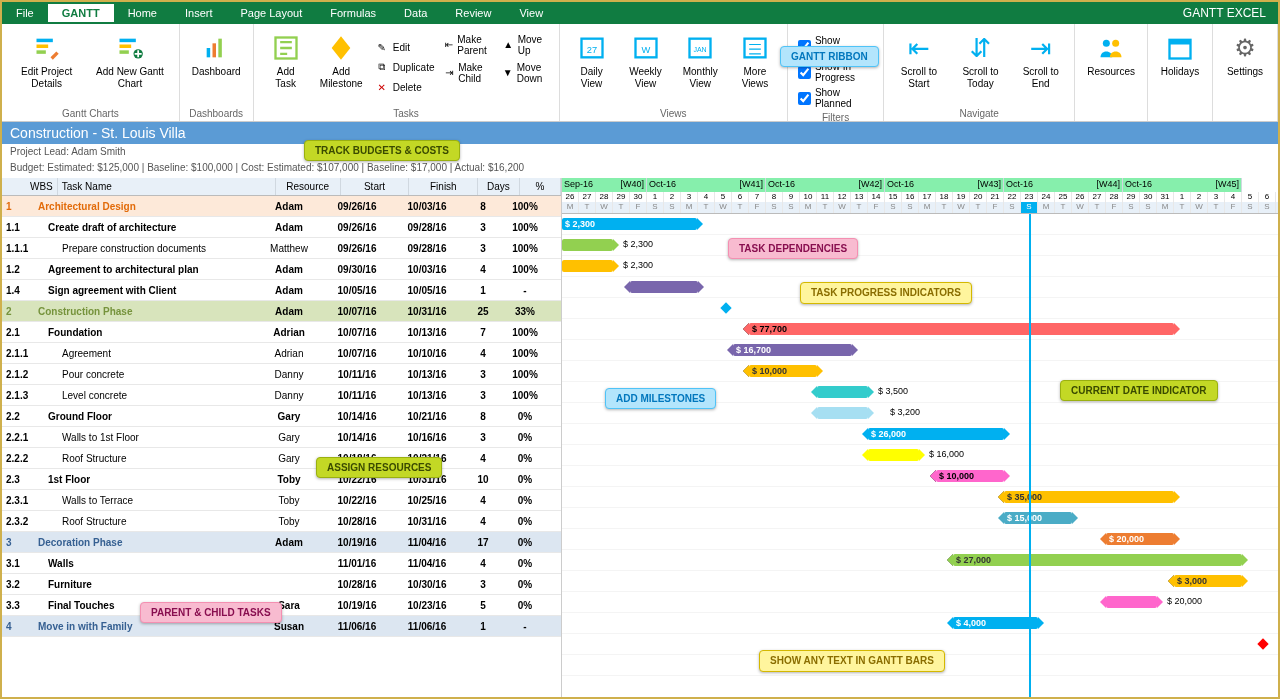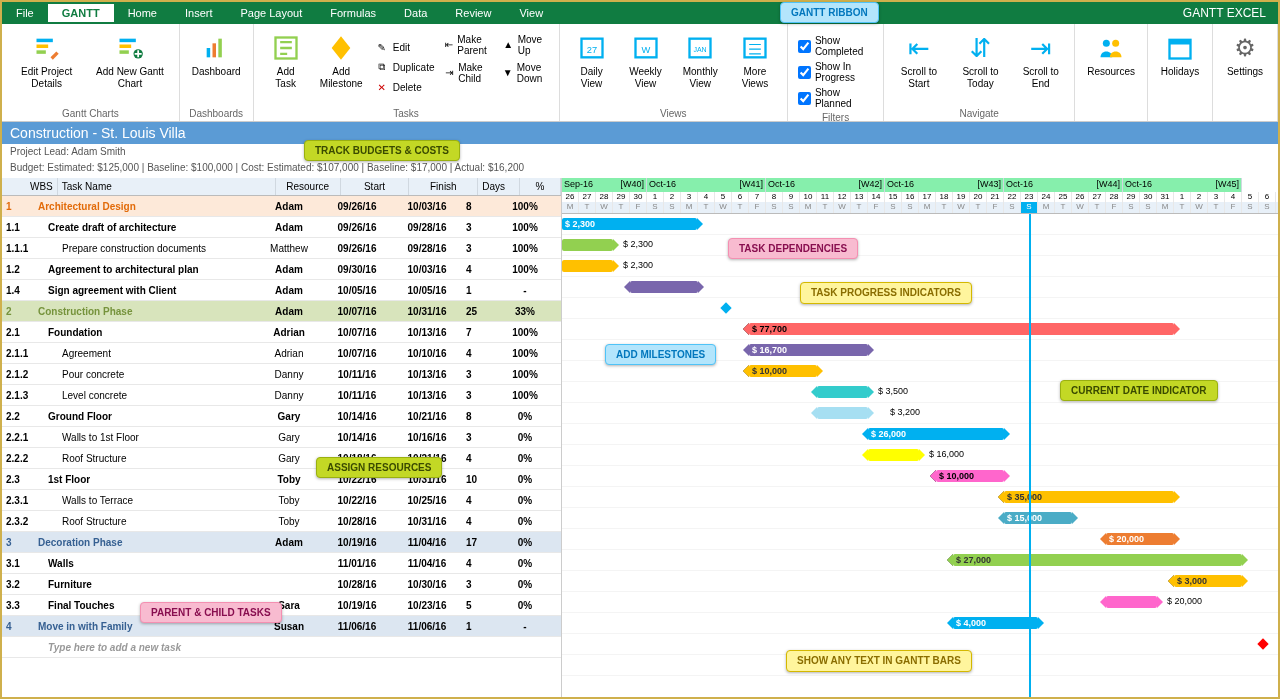--- a/index.html
+++ b/index.html
@@ -30,21 +30,21 @@
 .left-grid { width: 560px; border-right: 1px solid #ccc; overflow: hidden; }
 .right-grid { flex: 1; overflow: hidden; position: relative; }
 
 .col-head { display: flex; background: #e8f0f8; border-bottom: 1px solid #bbb; font-size: 10px; font-weight: normal; padding-left: 24px; }
 .col-head > div { padding: 3px 4px; border-right: 1px solid #d0d8e0; }
 .c-wbs { width: 32px; }
 .c-task { width: 222px; }
 .c-res { width: 66px; text-align: center; }
 .c-start { width: 70px; text-align: center; }
 .c-finish { width: 70px; text-align: center; }
-.c-days { width: 42px; }
+.c-days { width: 42px; text-align: center; }
 .c-pct { width: 42px; text-align: center; }
 
 .task-row { display: flex; border-bottom: 1px solid #e8e8e8; font-size: 10px; height: 21px; align-items: center; }
 .task-row > div { padding: 2px 4px; }
 .task-row .c-task { display: flex; align-items: center; }
 .task-row.lvl0 { font-weight: bold; }
 .task-row.lvl0.orange { background: #fde9d9; }
 .task-row.lvl0.orange .c-task span, .task-row.lvl0.orange .c-wbs { color: #e26b0a; }
 .task-row.lvl0.green { background: #d8e4bc; }
 .task-row.lvl0.green .c-task span, .task-row.lvl0.green .c-wbs { color: #76933c; }
@@ -80,21 +80,21 @@
 .bar.lcyan { background: #a6dff2; }
 .bar-label { position: absolute; font-size: 9px; top: 4px; }
 .diamond { width: 8px; height: 8px; transform: rotate(45deg); position: absolute; top: 6px; }
 .diamond.blue { background: #00b0f0; }
 .diamond.red { background: #ff0000; }
 
 .today-line { position: absolute; top: 36px; bottom: 0; width: 2px; background: #00b0f0; z-index: 5; }
 
 .callout { position: absolute; padding: 4px 10px; border-radius: 4px; font-size: 10px; font-weight: bold; box-shadow: 0 1px 3px rgba(0,0,0,0.3); z-index: 20; text-align: center; }
 .callout.lime { background: #c3d825; color: #3a4a00; border: 1px solid #9ab010; }
-.callout.cyan { background: #b3e5fc; color: #0277bd; border: 1px solid #4fc3f7; }
+.callout.cyan { background: #b3e5fc; color: #0277bd; border: 1px solid #4fc3f7; margin-top: 44px; }
 .callout.pink { background: #f8bbd0; color: #880e4f; border: 1px solid #f48fb1; }
 .callout.yellow { background: #fff59d; color: #8a6d00; border: 1px solid #d4b800; }
 
 svg.ico { width: 28px; height: 28px; }
 </style>
 </head>
 <body>
 
 <div class="menubar">
   <div class="tab">File</div>
@@ -568,31 +568,20 @@
         <div class="task-row lvl0 blue">
           <div class="c-wbs"><b>4</b></div>
           <div class="c-task">
             <span>Move in with Family</span>
           </div>
           <div class="c-res">Susan</div>
           <div class="c-start"><b>11/06/16</b></div>
           <div class="c-finish"><b>11/06/16</b></div>
           <div class="c-days"><b>1</b></div>
           <div class="c-pct"><b>-</b></div>
-        </div>
-        <div class="task-row lvl1 new">
-          <div class="c-wbs"><b></b></div>
-          <div class="c-task">
-            <span>Type here to add a new task</span>
-          </div>
-          <div class="c-res"></div>
-          <div class="c-start"><b></b></div>
-          <div class="c-finish"><b></b></div>
-          <div class="c-days"><b></b></div>
-          <div class="c-pct"><b></b></div>
         </div>
       </div>
   </div>
   <div class="right-grid">
     <div class="timeline-head">
       <div class="month-row" id="month-row">
           <div style="width: 85px;">
             <span>Sep-16</span>
             <span>[W40]</span>
           </div>
@@ -737,21 +726,21 @@
         </div>
         <div class="bar-row">
           <div class="bar red" style="left: 187px; width: 425px;">
             <span style="position:absolute;left:-6px;top:0;border-top:6px solid transparent;border-bottom:6px solid transparent;border-right:6px solid currentColor;color:inherit"></span>
             <span style="position: relative; z-index: 2;">$ 77,700</span>
             <span style="position:absolute;left:-6px;top:0;width:0;height:0;border-top:6px solid transparent;border-bottom:6px solid transparent;border-right:6px solid #ff6666"></span>
             <span style="position:absolute;right:-6px;top:0;width:0;height:0;border-top:6px solid transparent;border-bottom:6px solid transparent;border-left:6px solid #ff6666"></span>
           </div>
         </div>
         <div class="bar-row">
-          <div class="bar purple" style="left: 187px; width: 119px;">
+          <div class="bar purple" style="left: 171px; width: 119px;">
             <span style="position:absolute;left:-6px;top:0;border-top:6px solid transparent;border-bottom:6px solid transparent;border-right:6px solid currentColor;color:inherit"></span>
             <span style="position: relative; z-index: 2;">$ 16,700</span>
             <span style="position:absolute;left:-6px;top:0;width:0;height:0;border-top:6px solid transparent;border-bottom:6px solid transparent;border-right:6px solid #7966ac"></span>
             <span style="position:absolute;right:-6px;top:0;width:0;height:0;border-top:6px solid transparent;border-bottom:6px solid transparent;border-left:6px solid #7966ac"></span>
           </div>
         </div>
         <div class="bar-row">
           <div class="bar orange" style="left: 187px; width: 68px;">
             <span style="position:absolute;left:-6px;top:0;border-top:6px solid transparent;border-bottom:6px solid transparent;border-right:6px solid currentColor;color:inherit"></span>
             <span style="position: relative; z-index: 2;">$ 10,000</span>
@@ -860,13 +849,13 @@
 </div>
 
 <div class="callout cyan" style="top:2px;left:780px">GANTT RIBBON</div>
 <div class="callout lime" style="top:140px;left:304px">TRACK BUDGETS &amp; COSTS</div>
 <div class="callout pink" style="top:238px;left:728px">TASK DEPENDENCIES</div>
 <div class="callout yellow" style="top:282px;left:800px;line-height:1.2">TASK PROGRESS INDICATORS</div>
 <div class="callout cyan" style="top:344px;left:605px">ADD MILESTONES</div>
 <div class="callout lime" style="top:380px;left:1060px">CURRENT DATE INDICATOR</div>
 <div class="callout lime" style="top:457px;left:316px">ASSIGN RESOURCES</div>
 <div class="callout pink" style="top:602px;left:140px">PARENT &amp; CHILD TASKS</div>
-<div class="callout yellow" style="top:650px;left:786px;line-height:1.2">SHOW ANY TEXT IN GANTT BARS</div>
+<div class="callout yellow" style="top:650px;left:759px;line-height:1.2">SHOW ANY TEXT IN GANTT BARS</div>
 
 </body></html>

